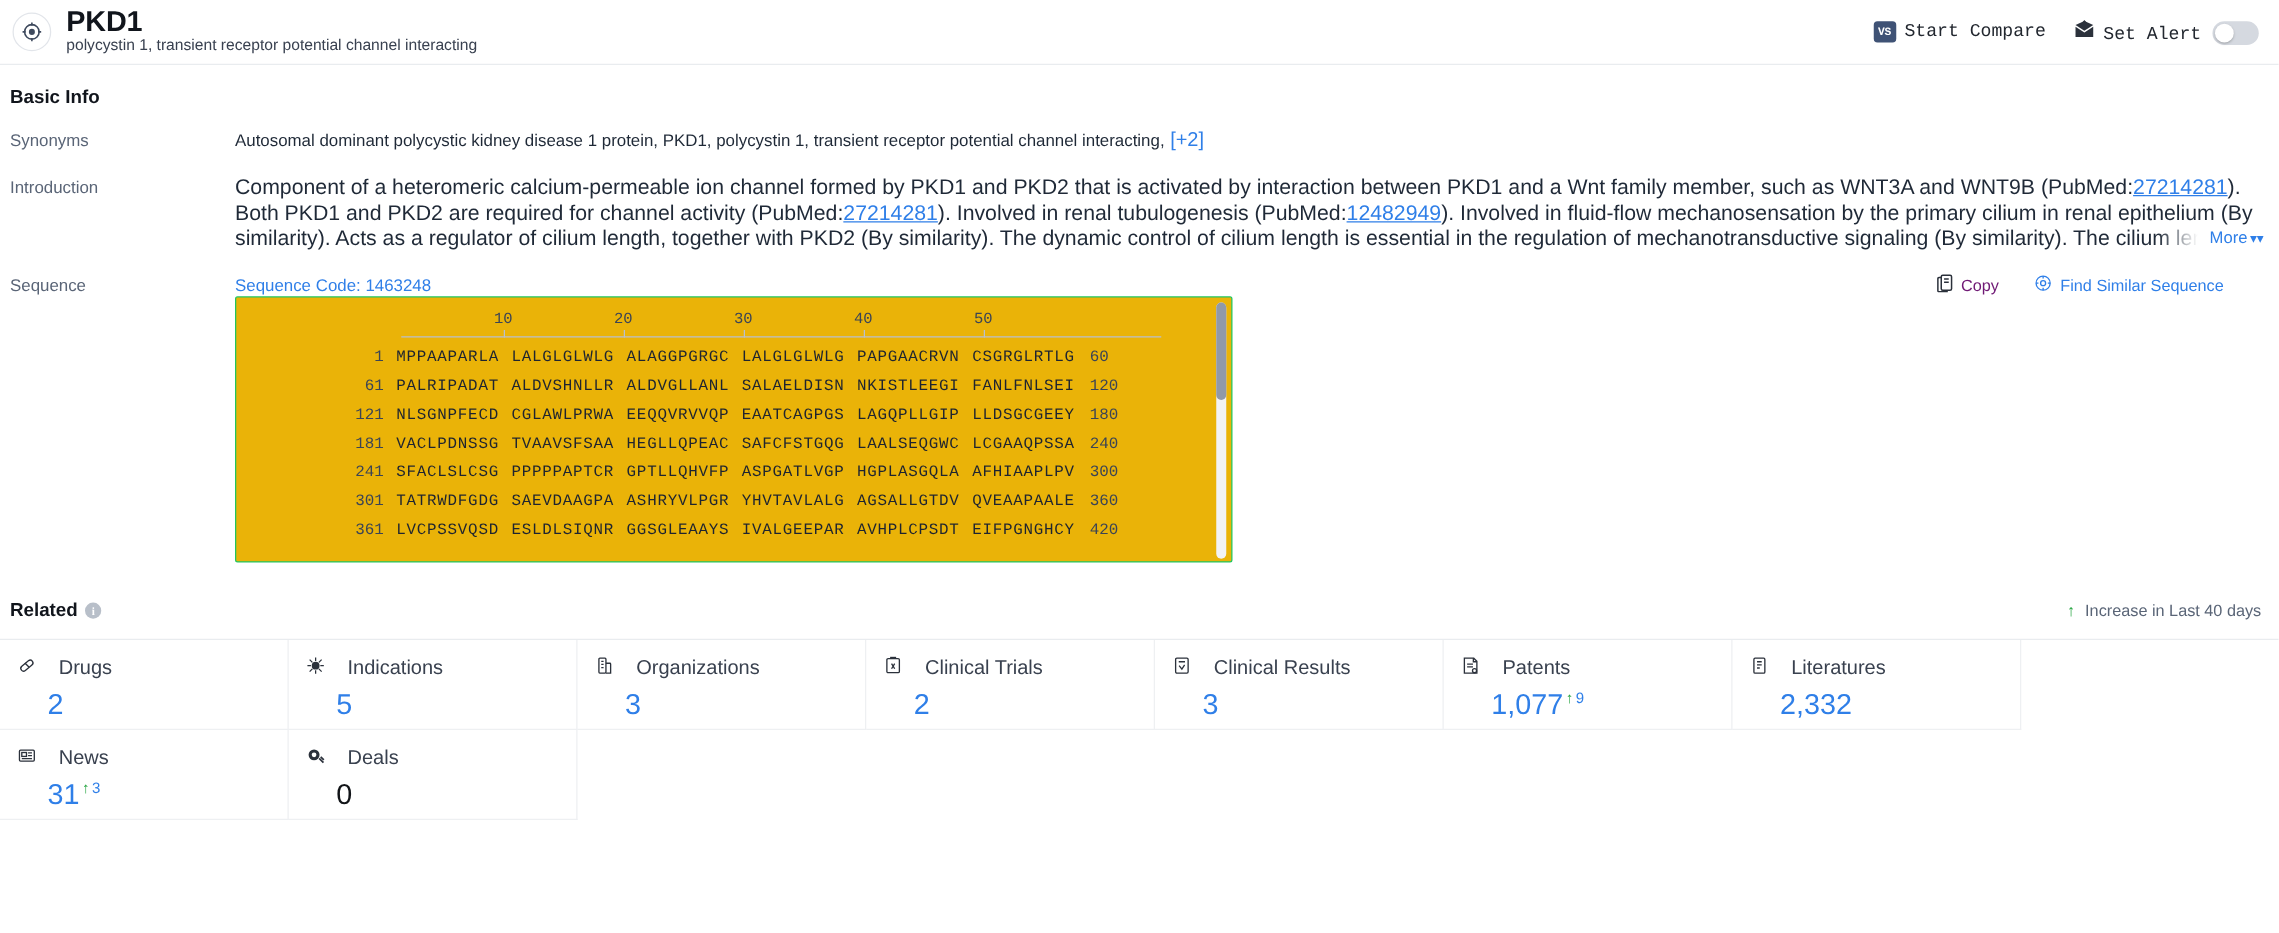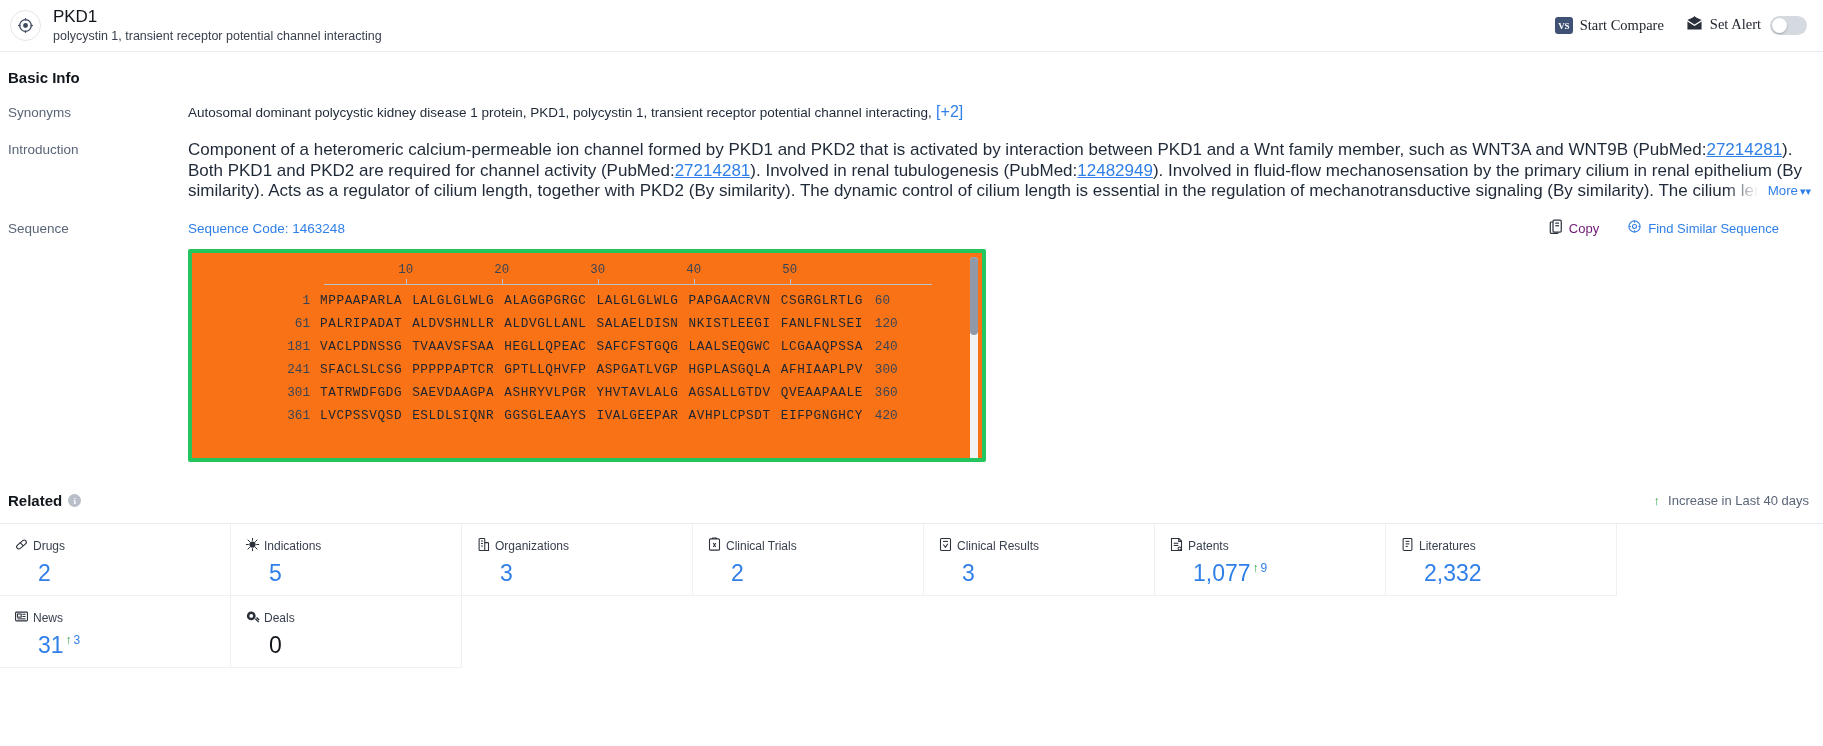--- a/index.html
+++ b/index.html
@@ -26,48 +26,48 @@
     width: 31px; height: 31px;
     border-radius: 50%;
     border: 1px solid #e2e5ea;
     display: flex; align-items: center; justify-content: center;
     flex: none;
     margin-right: 12px;
   }
   .brand-icon svg { display: block; }
   .title-wrap { display: flex; flex-direction: column; justify-content: center; }
   .app-title {
-    font-size: 17px;
-    font-weight: normal;
+    font-size: 23px;
+    font-weight: bold;
     color: #11151c;
     line-height: 20px;
     letter-spacing: -0.1px;
   }
   .app-subtitle {
     font-size: 12.5px;
     color: #394150;
     line-height: 16px;
     margin-top: 1px;
   }
   .header-actions {
     margin-left: auto;
     display: flex;
     align-items: center;
     gap: 22px;
   }
   .hdr-btn {
     display: flex;
-    align-items: flex-start;
+    align-items: flex-end;
     gap: 7px;
     font-size: 14.5px;
     color: #22272f;
     cursor: pointer;
     background: none;
     border: none;
-    font-family: Liberation Serif, serif;
+    font-family: Liberation Mono, monospace;
   }
   .vs-badge {
     width: 18px; height: 17px;
     background: #3f5275;
     color: #fff;
     border-radius: 3px;
     font-size: 9px;
     font-weight: bold;
     display: flex; align-items: center; justify-content: center;
     letter-spacing: -0.3px;
@@ -159,26 +159,26 @@
     padding-right: 32px;
   }
   .seq-tool {
     display: flex; align-items: center; gap: 6px;
     color: #2f7fe8;
     font-size: 13px;
     cursor: pointer;
   }
   .seq-tool.dark { color: #701a75; }
   .seq-box {
-    margin-top: 12px;
+    margin-top: 0;
     width: 798px;
     height: 213px;
-    border: 4px solid #22c55e;
+    border: 1px solid #22c55e;
     border-radius: 2px;
-    background: #f97316;
+    background: #eab308;
     position: relative;
     overflow: hidden;
   }
   .seq-inner {
     padding: 10px 0 0 0;
     font-family: "Liberation Mono", "DejaVu Sans Mono", monospace;
     font-size: 12.6px;
     color: #2a3242;
   }
   .ruler {
@@ -290,22 +290,22 @@
     width: 231px;
     height: 72px;
     padding: 13px 0 0 14px;
     border-right: 1px solid #eef0f2;
     border-bottom: 1px solid #eef0f2;
     cursor: pointer;
   }
   .stat-label {
     display: flex;
     align-items: center;
-    gap: 4px;
-    font-size: 12px;
+    gap: 18px;
+    font-size: 16px;
     color: #39414f;
   }
   .stat-value {
     font-size: 23px;
     color: #2f7fe8;
     margin-top: 4px;
     padding-left: 24px;
     display: flex;
     align-items: flex-start;
     line-height: 28px;
@@ -438,20 +438,25 @@
                 <div class="seq-idx-l">1</div>
                 <div class="seq-chunks"><span>MPPAAPARLA</span><span>LALGLGLWLG</span><span>ALAGGPGRGC</span><span>LALGLGLWLG</span><span>PAPGAACRVN</span><span>CSGRGLRTLG</span></div>
                 <div class="seq-idx-r">60</div>
               </div>
               <div class="seq-row">
                 <div class="seq-idx-l">61</div>
                 <div class="seq-chunks"><span>PALRIPADAT</span><span>ALDVSHNLLR</span><span>ALDVGLLANL</span><span>SALAELDISN</span><span>NKISTLEEGI</span><span>FANLFNLSEI</span></div>
                 <div class="seq-idx-r">120</div>
               </div>
               <div class="seq-row">
+                <div class="seq-idx-l">121</div>
+                <div class="seq-chunks"><span>NLSGNPFECD</span><span>CGLAWLPRWA</span><span>EEQQVRVVQP</span><span>EAATCAGPGS</span><span>LAGQPLLGIP</span><span>LLDSGCGEEY</span></div>
+                <div class="seq-idx-r">180</div>
+              </div>
+              <div class="seq-row">
                 <div class="seq-idx-l">181</div>
                 <div class="seq-chunks"><span>VACLPDNSSG</span><span>TVAAVSFSAA</span><span>HEGLLQPEAC</span><span>SAFCFSTGQG</span><span>LAALSEQGWC</span><span>LCGAAQPSSA</span></div>
                 <div class="seq-idx-r">240</div>
               </div>
               <div class="seq-row">
                 <div class="seq-idx-l">241</div>
                 <div class="seq-chunks"><span>SFACLSLCSG</span><span>PPPPPAPTCR</span><span>GPTLLQHVFP</span><span>ASPGATLVGP</span><span>HGPLASGQLA</span><span>AFHIAAPLPV</span></div>
                 <div class="seq-idx-r">300</div>
               </div>
               <div class="seq-row">

